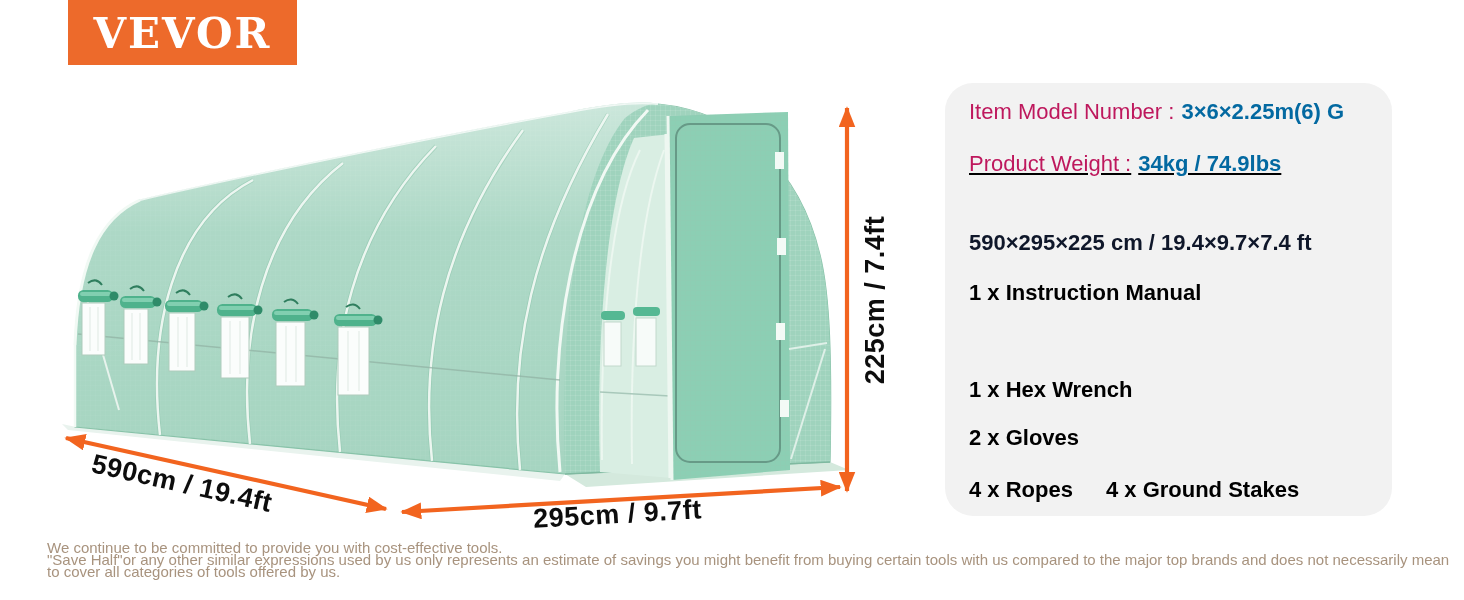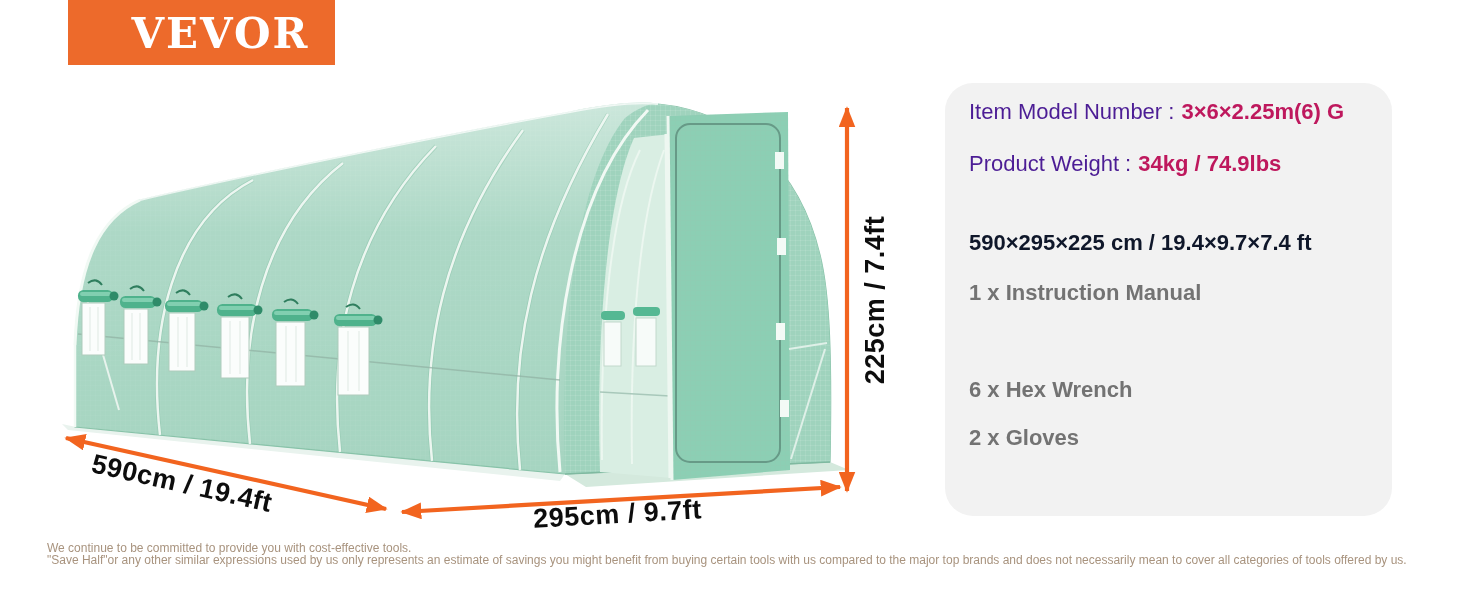--- a/index.html
+++ b/index.html
@@ -1,46 +1,46 @@
 <!DOCTYPE html>
 <html><head>
 <meta charset="utf-8">
 <style>
   html,body{margin:0;padding:0;background:#fff;}
   body{font-family:"Liberation Sans", sans-serif;}
   .stage{position:relative;width:1464px;height:600px;background:#ffffff;overflow:hidden;}
 
   
   .logo{position:absolute;left:68px;top:0;width:229px;height:65px;background:#ED6A2B;
-        display:flex;align-items:center;justify-content:center;padding-left:38px;}
+        display:flex;align-items:center;justify-content:center;}
   .logo span{color:#ffffff;font-family:"DejaVu Serif", serif;font-weight:800;
              font-size:42px;letter-spacing:2px;line-height:1;transform:scaleY(1.04);}
 
   
   .illus{position:absolute;left:0;top:0;width:1464px;height:600px;}
 
   
   .panel{position:absolute;left:945px;top:83px;width:447px;height:433px;background:#F2F2F2;border-radius:28px;}
   .prow{position:absolute;left:24px;font-size:22px;line-height:1.2;white-space:nowrap;}
-  .prow .lab{color:#4c1d95;font-weight:400;}
-  .prow .val{color:#be185d;font-weight:700;margin-left:7px;}
+  .prow .lab{color:#be185d;font-weight:400;}
+  .prow .val{color:#0369a1;font-weight:700;margin-left:7px;}
   .prow .val2{color:#0f172a;font-weight:700;}
-  .prow.item{color:#737373;font-weight:700;}
+  .prow.item{color:#000000;font-weight:700;}
   .r-model{top:16px;}
-  .r-weight{top:68px;}
+  .r-weight{top:68px;text-decoration:underline;}
   .r-dims-label{top:118px;}
   .r-dims-value{top:147px;}
   .r-i0{top:197px;}
   .r-i1{top:245px;}
   .r-i2{top:294px;}
   .r-i3{top:342px;text-align:right;}
   .r-i4{top:394px;display:flex;gap:33px;}
 
   
-  .disclaimer{position:absolute;left:47px;top:542px;font-size:12px;line-height:12.2px;color:#A8937E;}
+  .disclaimer{position:absolute;left:47px;top:542px;font-size:15px;line-height:12.2px;color:#A8937E;}
 
   svg text{font-family:"Liberation Sans", sans-serif;}
   .dimlabel{font-size:27px;font-weight:600;fill:#0D0D0D;letter-spacing:0.5px;}
 </style>
 </head>
 <body>
 
 <div class="stage">
 
   <svg class="illus" viewBox="0 0 1464 600" aria-hidden="true">
@@ -216,22 +216,26 @@
     <div class="prow r-model">
       <span class="lab">Item Model Number :</span><span class="val">3×6×2.25m(6) G</span>
     </div>
     <div class="prow r-weight">
       <span class="lab">Product Weight :</span><span class="val">34kg / 74.9lbs</span>
     </div>
     <div class="prow r-dims-value">
       <span class="val2">590×295×225 cm / 19.4×9.7×7.4 ft</span>
     </div>
     <div class="prow item r-i0">1 x Instruction Manual</div>
-    <div class="prow item r-i2">6 x Hex Wrench</div>
+    <div class="prow item r-i2">1 x Hex Wrench</div>
     <div class="prow item r-i3">2 x Gloves</div>
+    <div class="prow item r-i4">
+      <span>4 x Ropes</span>
+      <span>4 x Ground Stakes</span>
+    </div>
   </div>
 
   <div class="disclaimer">
     <div>We continue to be committed to provide you with cost-effective tools.</div>
     <div>"Save Half"or any other similar expressions used by us only represents an estimate of savings you might benefit from buying certain tools with us compared to the major top brands and does not necessarily mean to cover all categories of tools offered by us.</div>
   </div>
 
 </div>
 
 </body></html>

